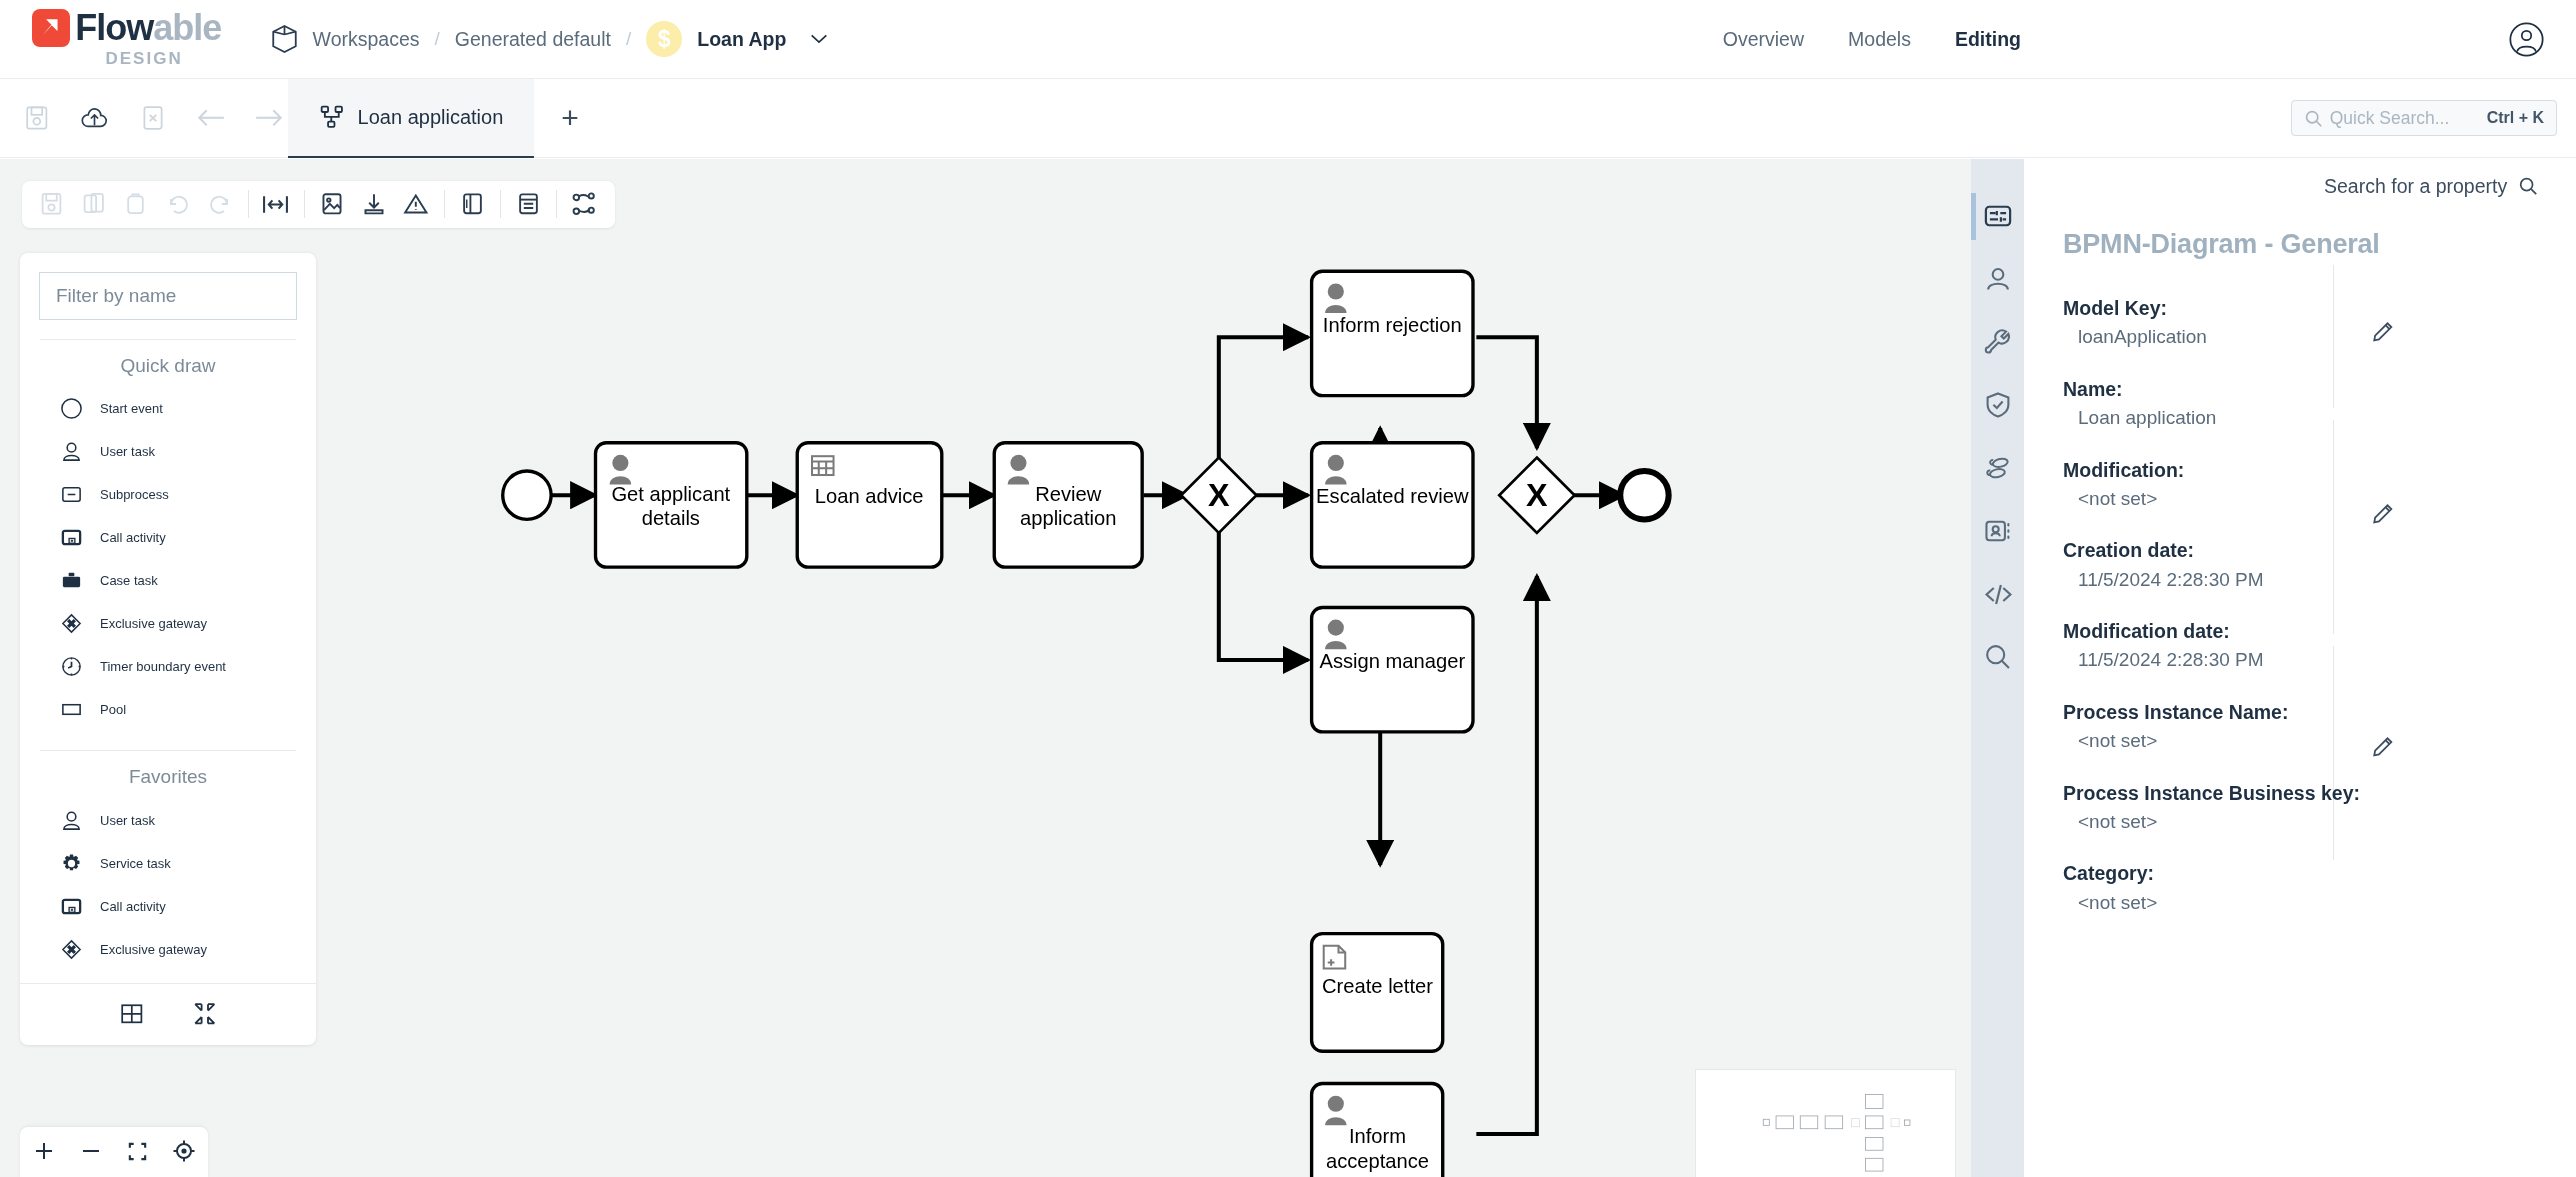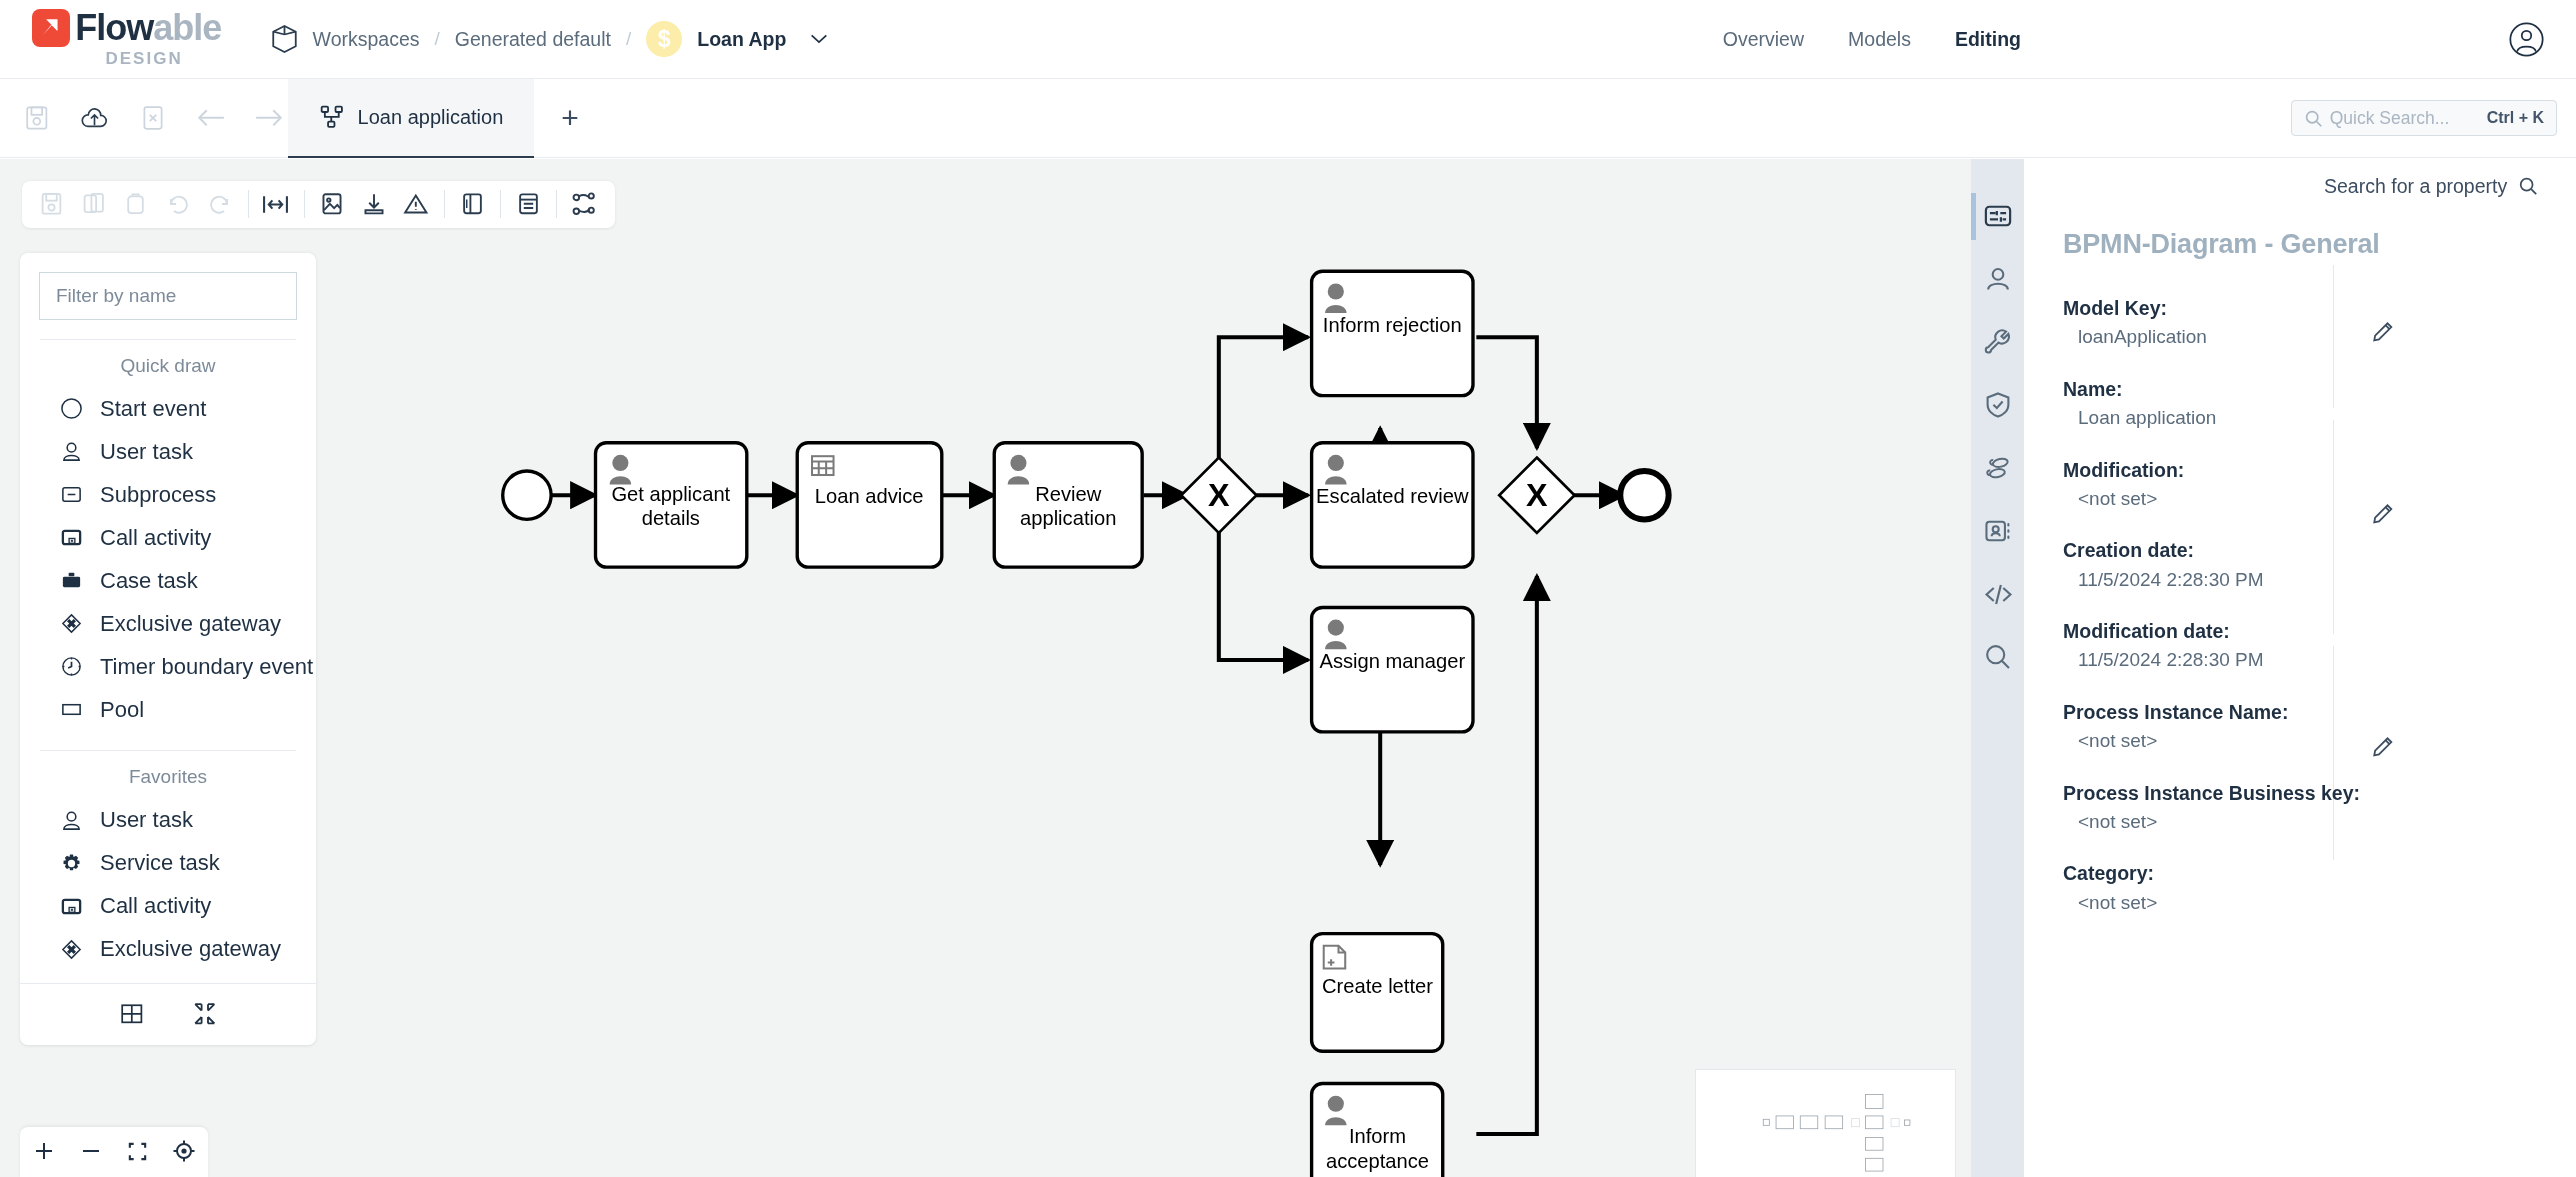--- a/index.html
+++ b/index.html
@@ -100,21 +100,21 @@
   .filter-input {
     margin: 0 19px; height: 48px; border: 1.3px solid #cfd9e0; border-radius: 0;
     display: flex; align-items: center; padding: 0 16px;
   }
   .filter-ph { font-size: 19px; color: #7d8b99; }
   .pal-divider { height: 0.7px; background: #e7ebef; margin: 19px 20px 0 20px; }
   .pal-section-title { text-align: center; font-size: 19px; color: #7d8b99;
                        padding: 15px 0 10.8px 0; }
   .pal-item { display: flex; align-items: center; gap: 15px; height: 43px;
               padding-left: 38px; }
-  .pal-item-label { font-size: 22px; color: #1f3043; white-space: nowrap; }
+  .pal-item-label { font-size: 13px; color: #1f3043; white-space: nowrap; }
   .pal-icon { width: 27px; height: 27px; display: flex; align-items: center;
               justify-content: center; flex: 0 0 27px; }
   .pal-footer { display: flex; align-items: center; justify-content: center;
                 gap: 47px; height: 62px; border-top: 0.7px solid #e7ebef;
                 margin-top: 12px; }
 
   
   .zoom-ctrl {
     position: absolute; left: 20px; bottom: 0px; width: 188px; height: 50px;
     background: #ffffff; border-radius: 8px 8px 0 0;

